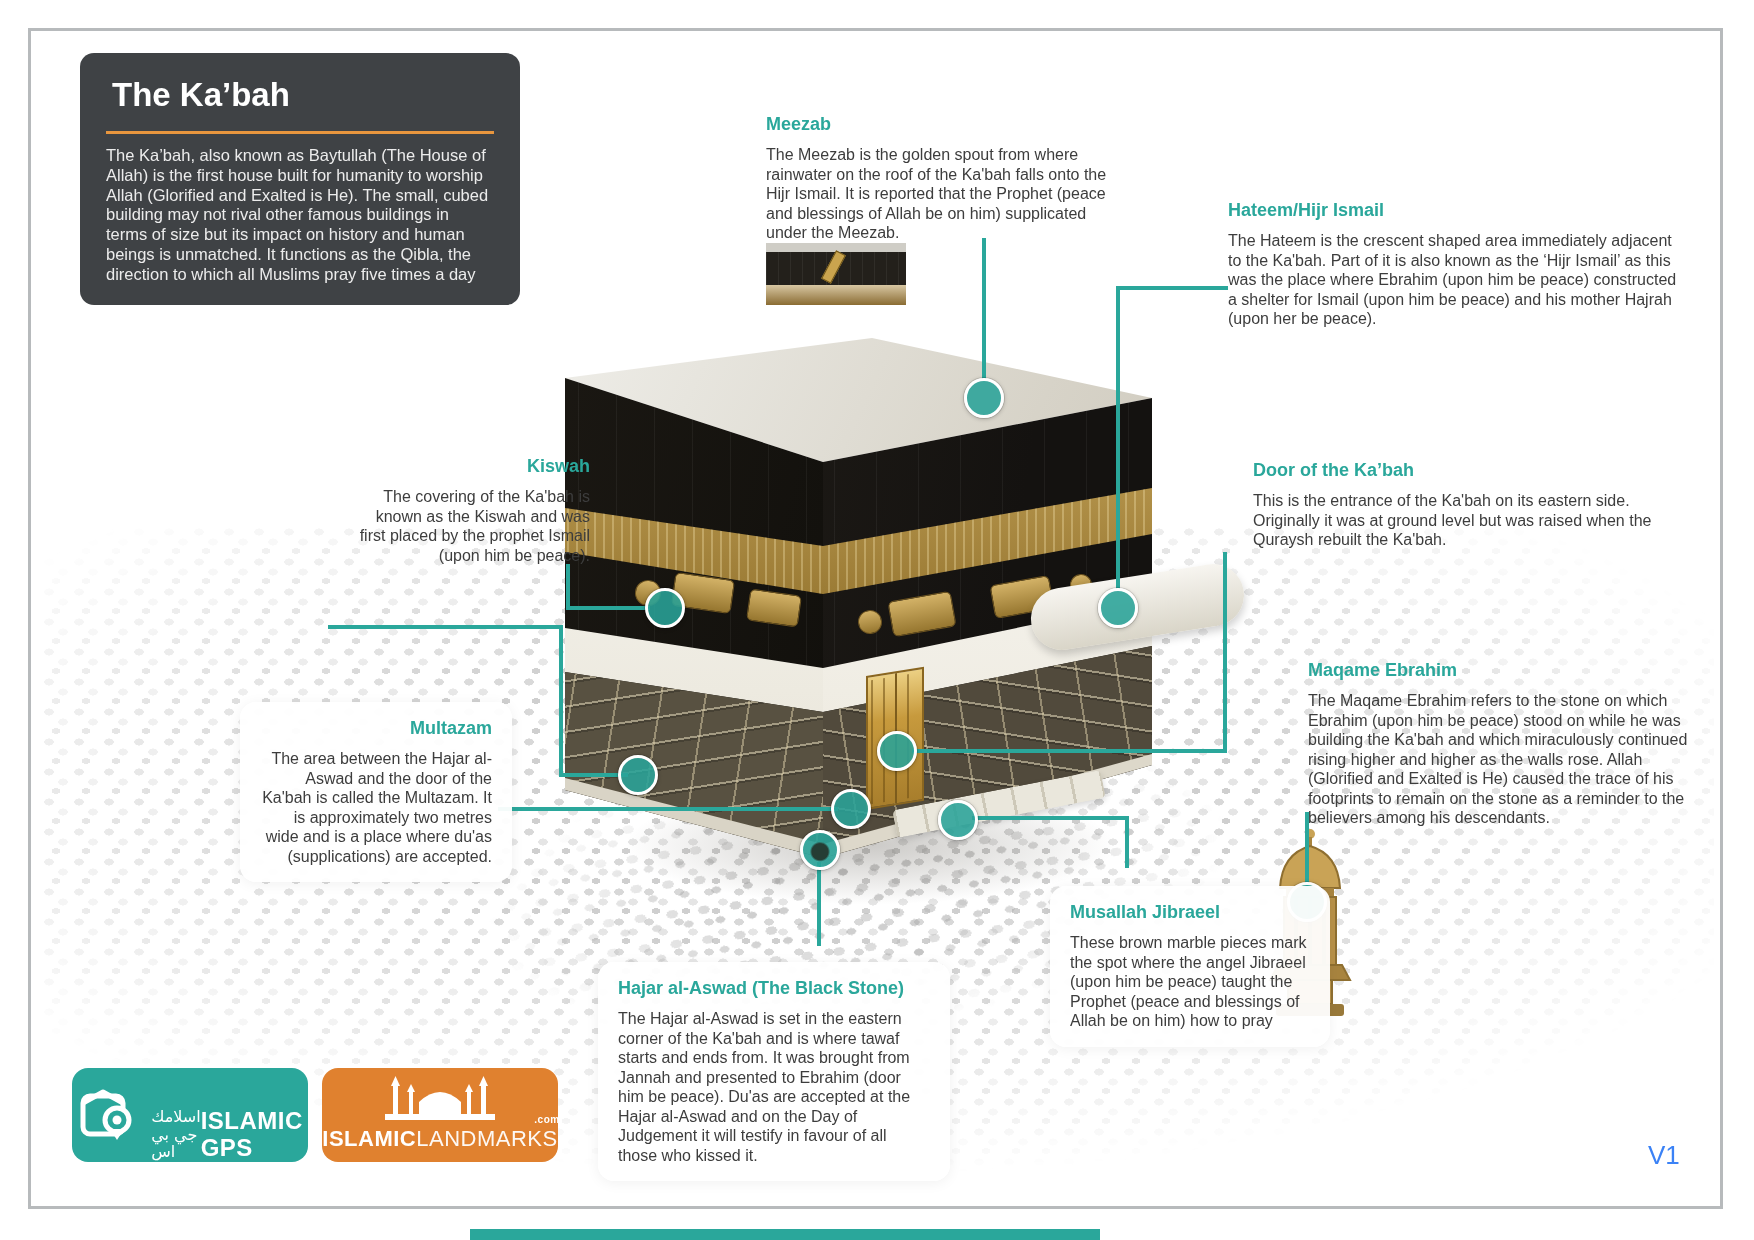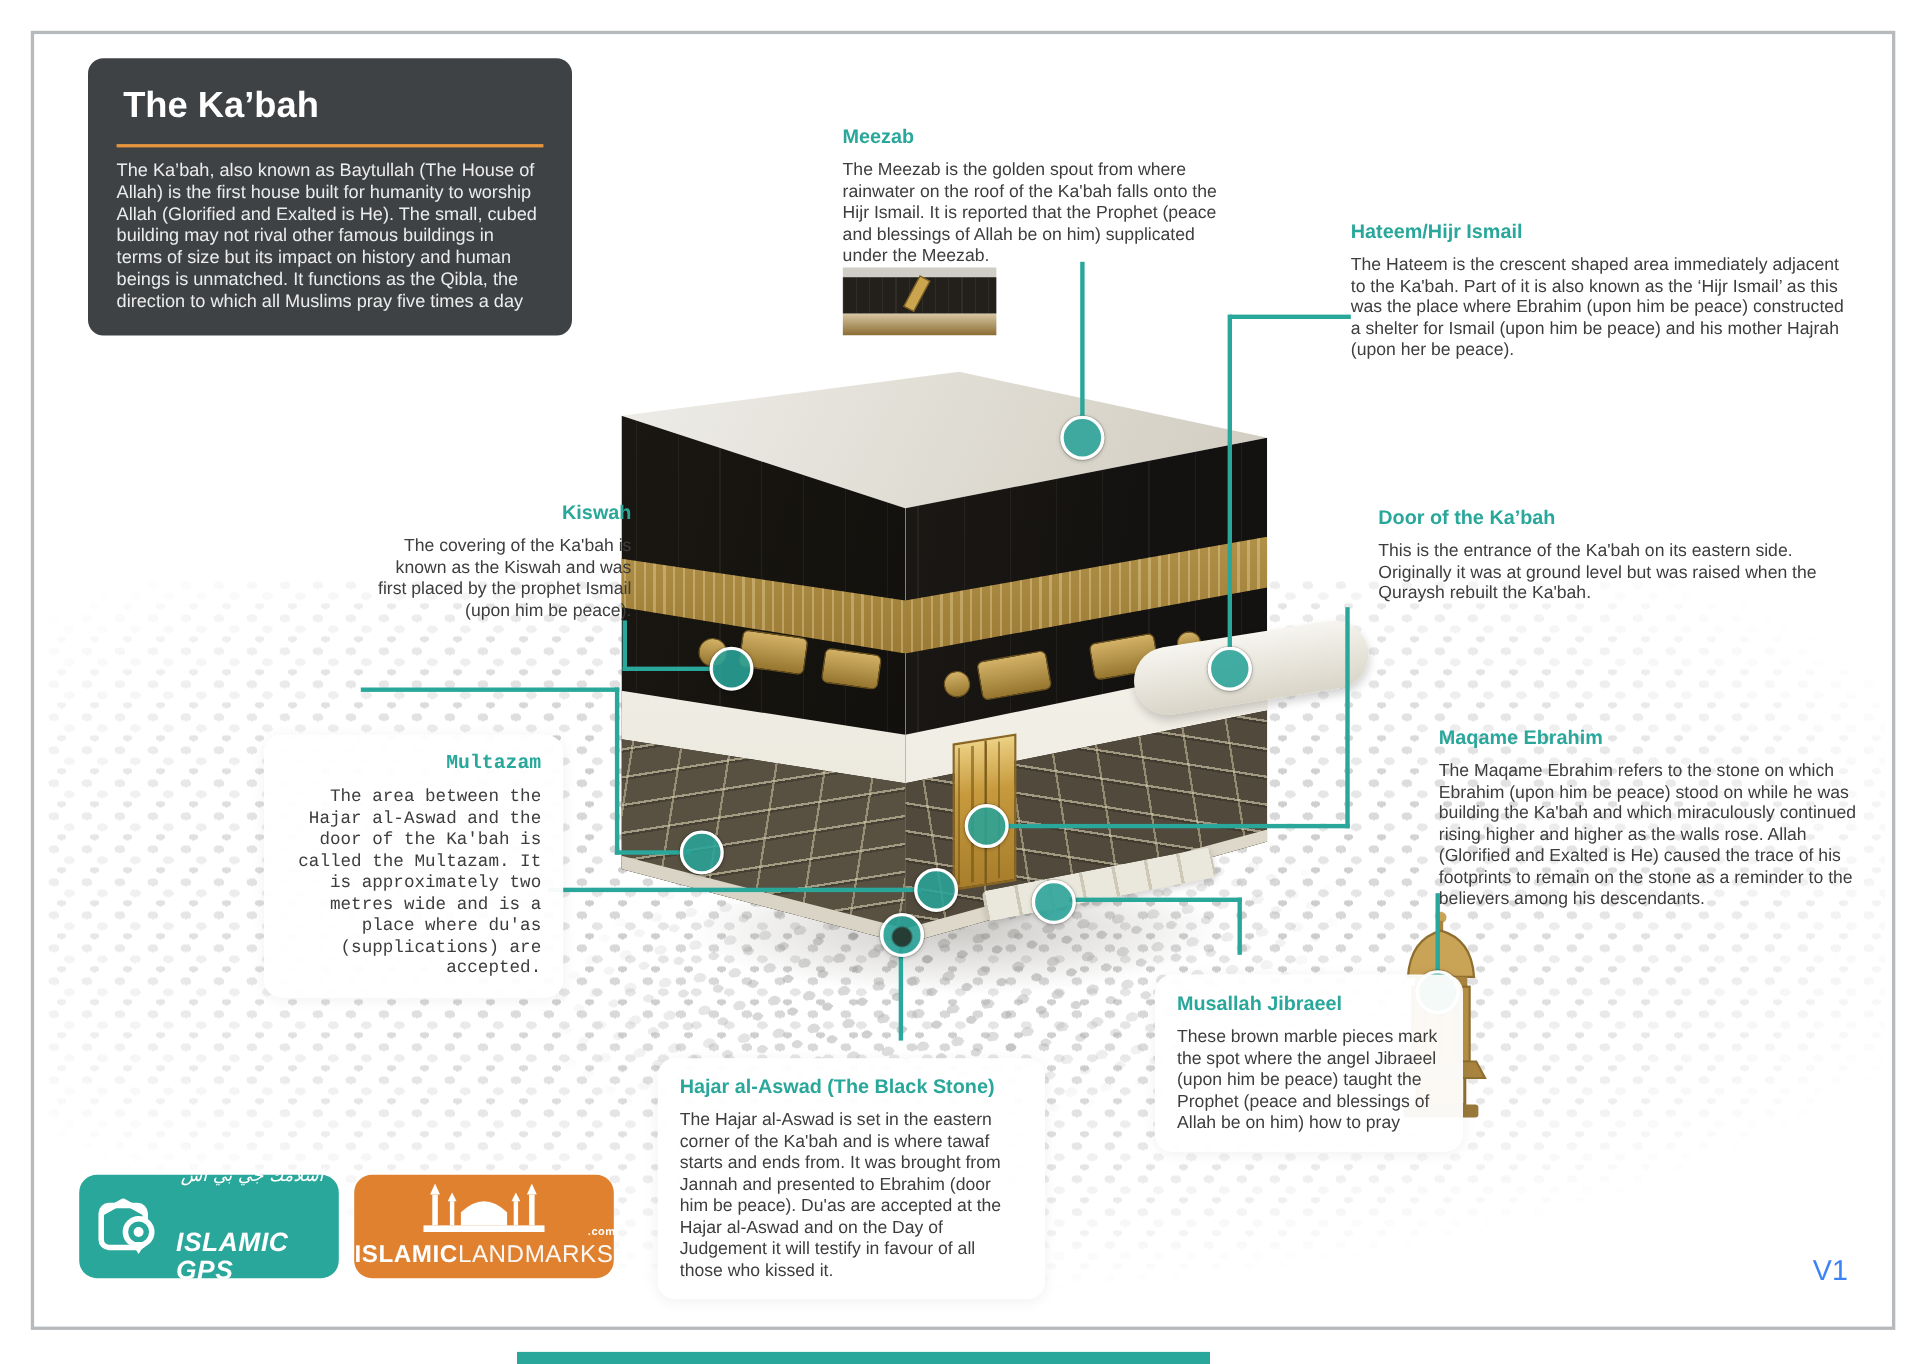--- a/index.html
+++ b/index.html
@@ -117,21 +117,21 @@
   .c-title{color:#2aa79b;font-weight:bold;font-size:18px;line-height:20px;margin:0 0 11px;}
   .c-body{color:#3d3d3d;font-size:16px;line-height:19.5px;margin:0;}
   .right{text-align:right;}
   .wbox{background:rgba(255,255,255,.95);border-radius:16px;box-shadow:0 2px 14px rgba(0,0,0,.06);
         padding:16px 20px;box-sizing:content-box;}
 
   
   .logo{position:absolute;top:1068px;height:94px;border-radius:16px;z-index:30;display:flex;
         align-items:center;justify-content:center;box-sizing:border-box;}
   .logo-gps{left:72px;width:236px;background:#2aa79b;gap:12px;padding:0 14px;}
-  .gps-text{display:flex;flex-direction:column;align-items:flex-end;line-height:1.1;font-style:italic;}
+  .gps-text{display:flex;flex-direction:row;align-items:flex-end;line-height:1.1;}
   .gps-arabic{color:#fff;font-size:16px;font-family:"DejaVu Sans",sans-serif;}
   .gps-name{color:#fff;font-size:24px;font-weight:bold;letter-spacing:.5px;margin-top:39px;}
   .logo-lm{left:322px;width:236px;background:#e0812f;flex-direction:column;padding:6px 10px 8px;}
   .lm-text{color:#fff;font-size:22px;letter-spacing:.5px;position:relative;white-space:nowrap;}
   .lm-bold{font-weight:bold;}
   .lm-light{font-weight:normal;opacity:.95;}
   .lm-com{position:absolute;right:-2px;top:-12px;font-size:10px;font-weight:bold;}
   .version{position:absolute;left:1648px;top:1140px;z-index:30;color:#3b82f6;font-size:26px;}
 </style>
 </head>
@@ -231,32 +231,32 @@
   <div class="callout" style="left:766px;top:94px;width:345px;">
     <div class="c-title">Meezab</div>
     <div class="c-body">The Meezab is the golden spout from where rainwater on the roof of the Ka'bah falls onto the Hijr Ismail. It is reported that the Prophet (peace and blessings of Allah be on him) supplicated under the Meezab.</div>
   </div>
 
   <div class="callout" style="left:1228px;top:180px;width:452px;">
     <div class="c-title">Hateem/Hijr Ismail</div>
     <div class="c-body">The Hateem is the crescent shaped area immediately adjacent to the Ka'bah. Part of it is also known as the ‘Hijr Ismail’ as this was the place where Ebrahim (upon him be peace) constructed a shelter for Ismail (upon him be peace) and his mother Hajrah (upon her be peace).</div>
   </div>
 
-  <div class="callout right" style="left:339px;top:436px;width:235px;">
+  <div class="callout right" style="left:355px;top:436px;width:235px;">
     <div class="c-title">Kiswah</div>
     <div class="c-body">The covering of the Ka'bah is known as the Kiswah and was first placed by the prophet Ismail (upon him be peace).</div>
   </div>
 
 
   <div class="callout" style="left:1253px;top:440px;width:435px;">
     <div class="c-title">Door of the Ka’bah</div>
     <div class="c-body">This is the entrance of the Ka'bah on its eastern side. Originally it was at ground level but was raised when the Quraysh rebuilt the Ka'bah.</div>
   </div>
 
-  <div class="callout wbox right" style="left:240px;top:648px;width:232px;font-family:Liberation Mono, monospace;">
+  <div class="callout wbox right" style="left:240px;top:682px;width:232px;">
     <div class="c-title">Multazam</div>
     <div class="c-body">The area between the Hajar al-Aswad and the door of the Ka'bah is called the Multazam. It is approximately two metres wide and is a place where du'as (supplications) are accepted.</div>
   </div>
 
   <div class="callout" style="left:1308px;top:640px;width:395px;">
     <div class="c-title">Maqame Ebrahim</div>
     <div class="c-body">The Maqame Ebrahim refers to the stone on which Ebrahim (upon him be peace) stood on while he was building the Ka'bah and which miraculously continued rising higher and higher as the walls rose. Allah (Glorified and Exalted is He) caused the trace of his footprints to remain on the stone as a reminder to the believers among his descendants.</div>
   </div>
 
   <div class="callout wbox" style="left:1050px;top:866px;width:240px;">

